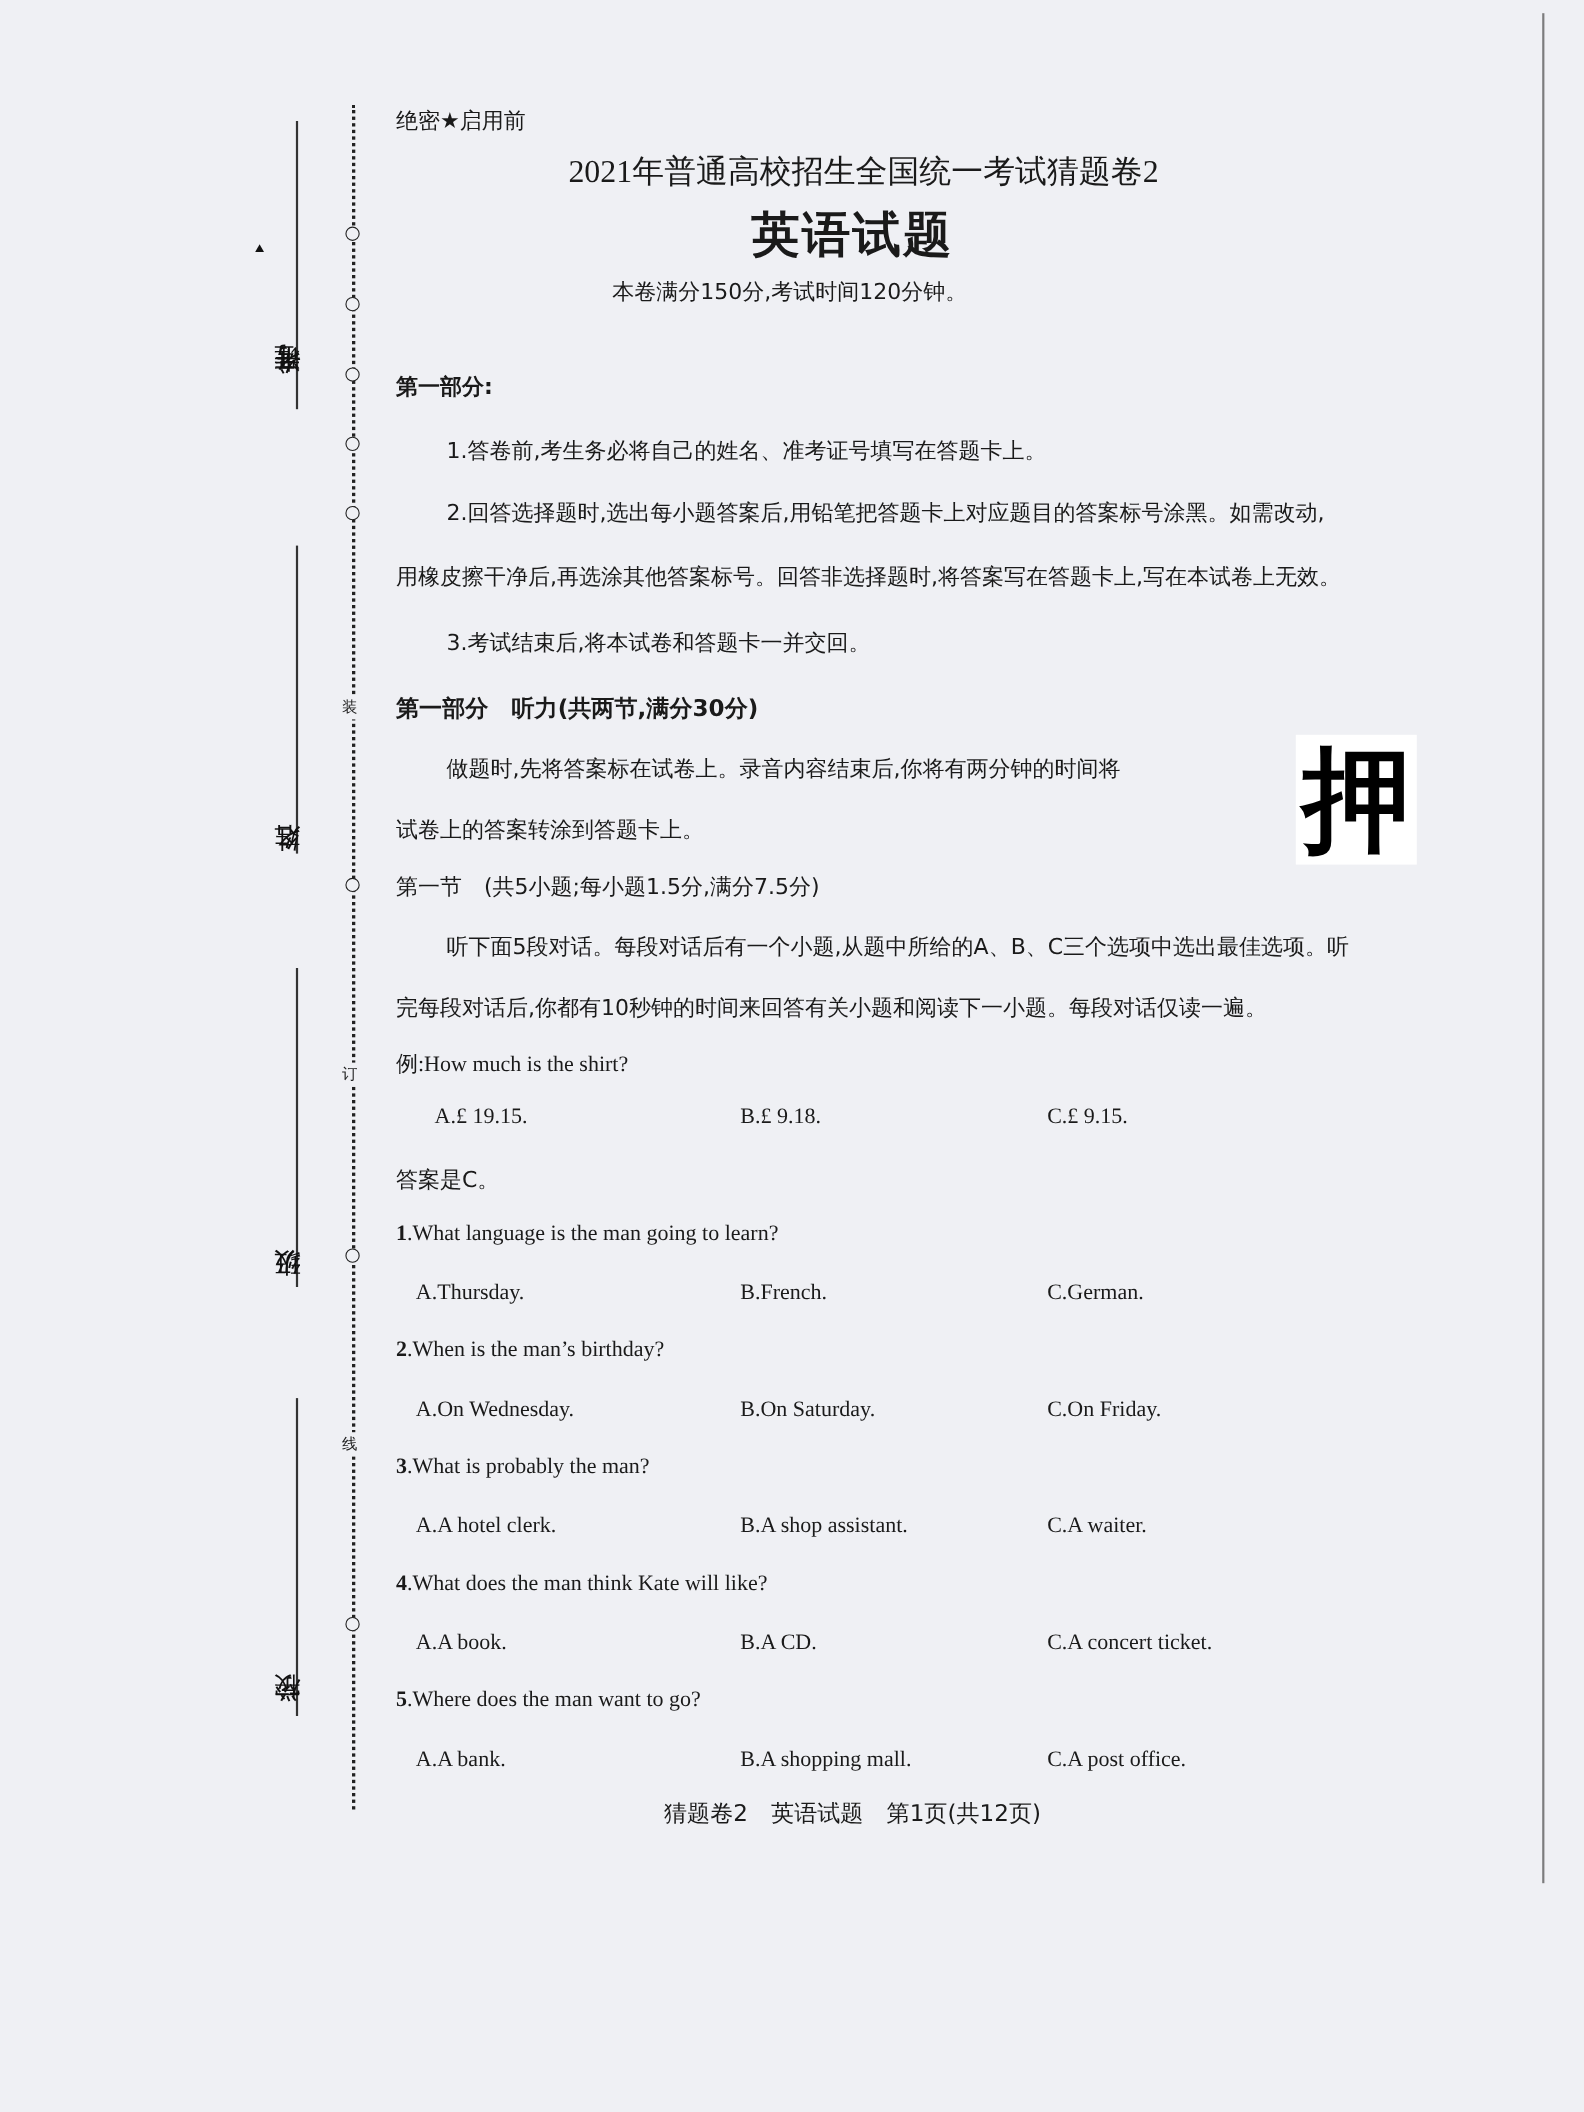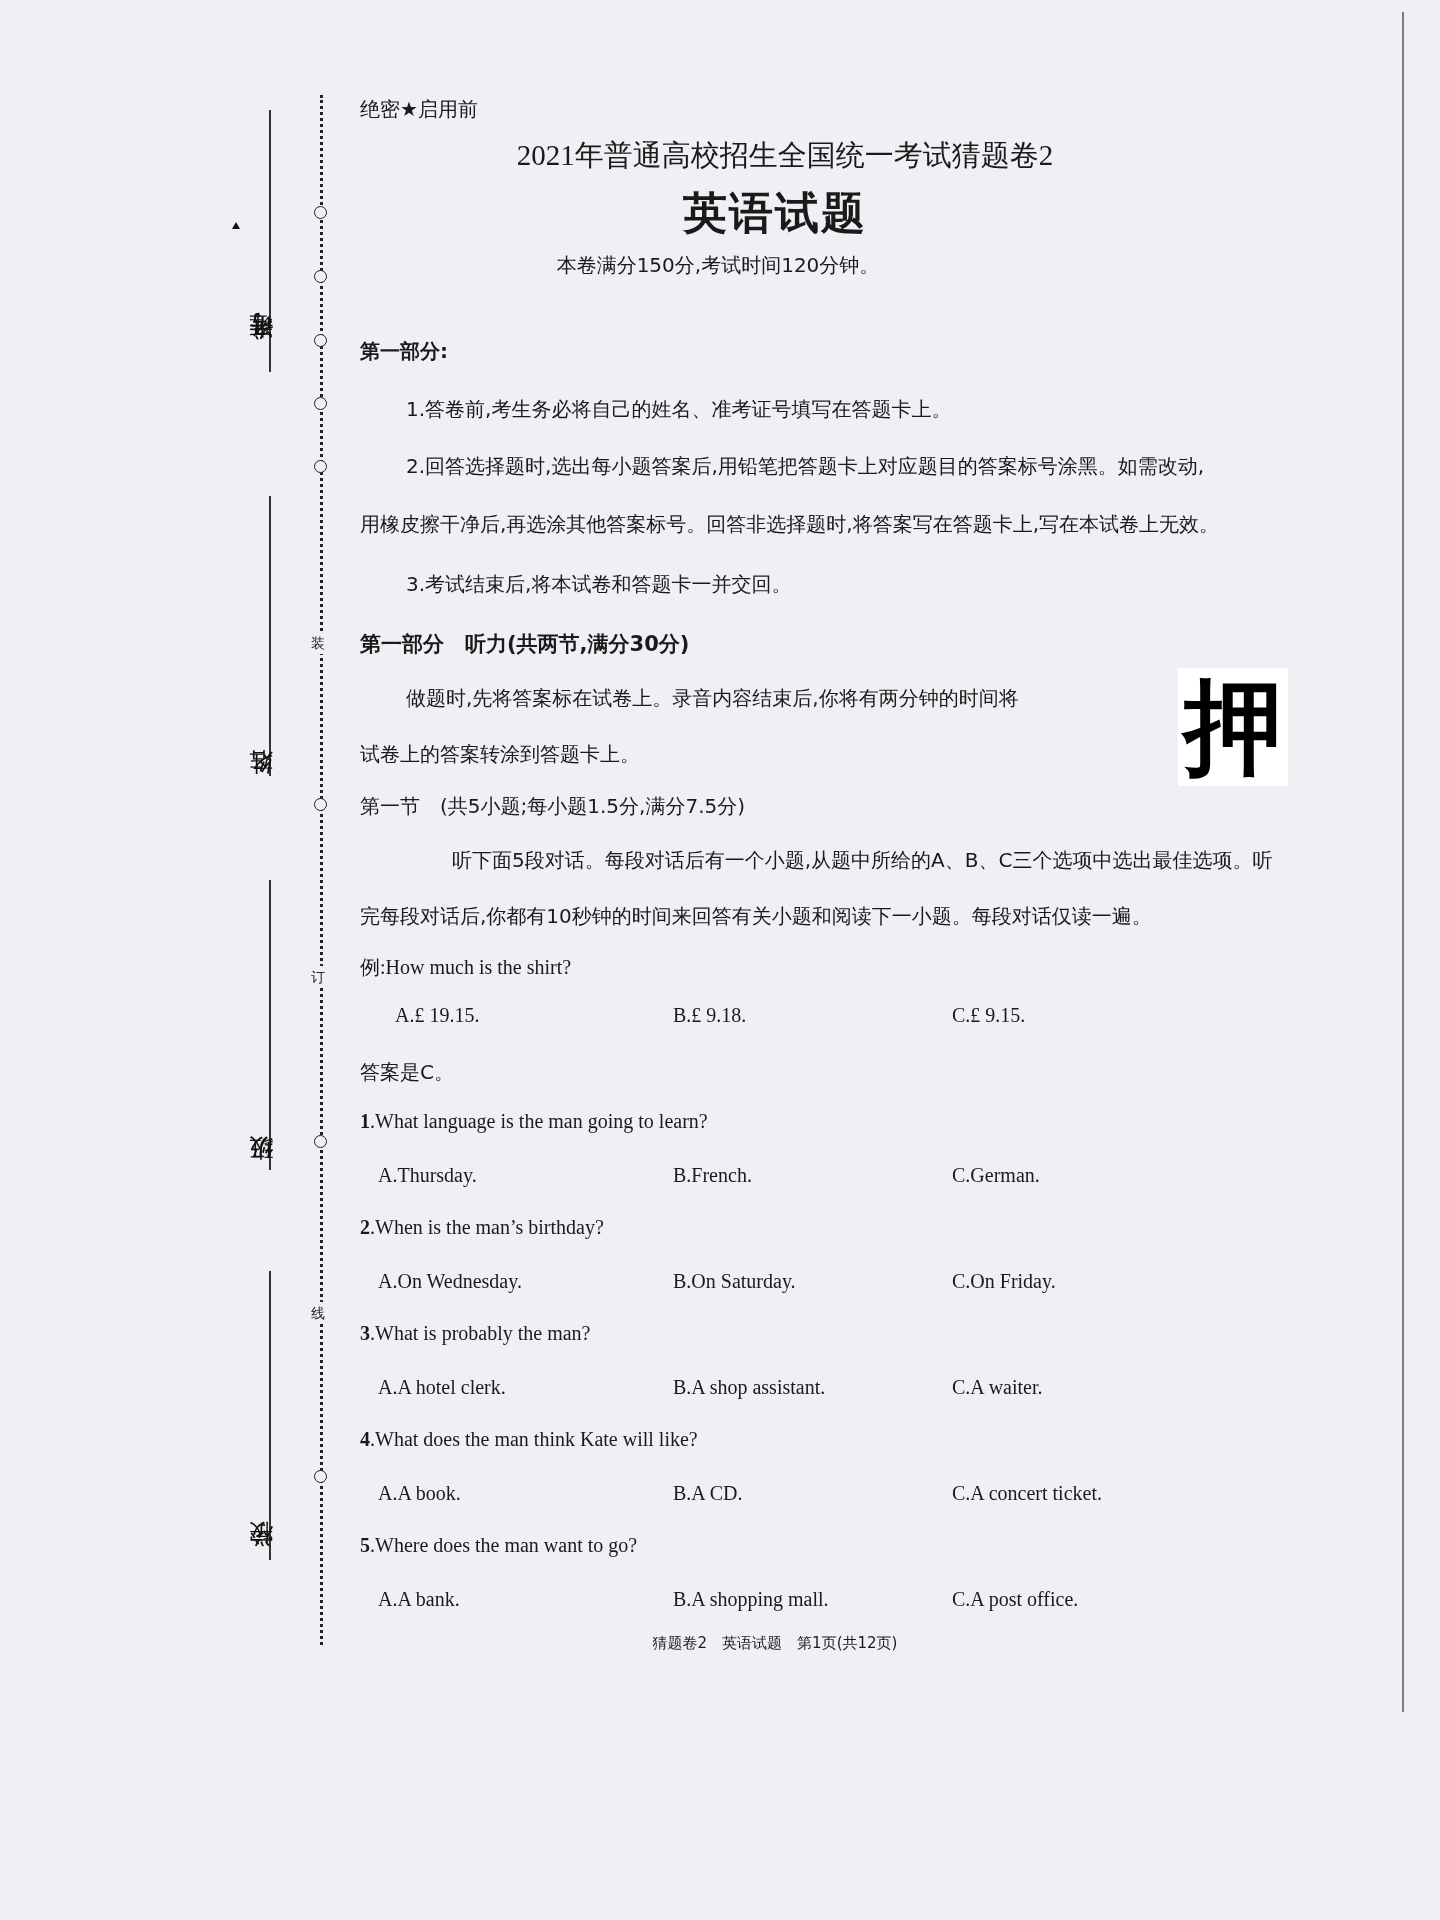--- a/index.html
+++ b/index.html
@@ -43,21 +43,21 @@
   .notice-title { left: 360px; top: 338px; font-size: 20px; font-weight: bold; font-family: "DejaVu Sans", sans-serif; }
   .part-title { left: 360px; top: 630px; font-size: 21px; font-weight: bold; font-family: "DejaVu Sans", sans-serif; }
   .q { left: 360px; font-size: 20px; }
   .q b { font-weight: bold; }
   .opt { font-size: 20px; }
   .stamp {
     left: 1178px; top: 668px; width: 110px; height: 118px; background: #fff;
     display: flex; align-items: center; justify-content: center;
   }
   .stamp span { font-family: "DejaVu Sans", sans-serif; font-weight: bold; font-size: 104px; color: #000; line-height: 1; transform: scaleX(0.95); }
-  .footer { left: 0; width: 1440px; text-align: center; top: 1634px; font-size: 15px; font-family: "DejaVu Sans", sans-serif; padding-left: 110px; box-sizing: border-box; }
+  .footer { left: 0; width: 1440px; text-align: center; top: 1634px; font-size: 21px; font-family: "DejaVu Sans", sans-serif; padding-left: 110px; box-sizing: border-box; }
 </style>
 </head>
 <body>
 
 <div class="tick-mark"></div>
 
 <div class="field-line" style="top:110px;height:262px;"></div>
 <div class="field-label" style="top:352px;">准考证号</div>
 <div class="field-line" style="top:496px;height:280px;"></div>
 <div class="field-label" style="top:790px;">姓名</div>
@@ -93,21 +93,21 @@
 <div class="abs para cjk" style="left:406px;top:570px;">3.考试结束后,将本试卷和答题卡一并交回。</div>
 
 <div class="abs part-title">第一部分　听力(共两节,满分30分)</div>
 <div class="abs para cjk" style="left:406px;top:684px;">做题时,先将答案标在试卷上。录音内容结束后,你将有两分钟的时间将</div>
 <div class="abs para cjk" style="left:360px;top:740px;">试卷上的答案转涂到答题卡上。</div>
 <div class="abs stamp">
     <span>押</span>
   </div>
 
 <div class="abs para cjk" style="left:360px;top:792px;">第一节　(共5小题;每小题1.5分,满分7.5分)</div>
-<div class="abs para cjk" style="left:406px;top:846px;margin-left:46px;">听下面5段对话。每段对话后有一个小题,从题中所给的A、B、C三个选项中选出最佳选项。听</div>
+<div class="abs para cjk" style="left:406px;top:846px;">听下面5段对话。每段对话后有一个小题,从题中所给的A、B、C三个选项中选出最佳选项。听</div>
 <div class="abs para cjk" style="left:360px;top:902px;">完每段对话后,你都有10秒钟的时间来回答有关小题和阅读下一小题。每段对话仅读一遍。</div>
 
 <div class="abs q" style="top:954px;">例:How much is the shirt?</div>
 <div class="abs opt" style="left:395px;top:1004px;">A.£ 19.15.</div>
 <div class="abs opt" style="left:673px;top:1004px;">B.£ 9.18.</div>
 <div class="abs opt" style="left:952px;top:1004px;">C.£ 9.15.</div>
 <div class="abs para cjk" style="left:360px;top:1058px;">答案是C。</div>
 
 <div class="abs q" style="top:1110px;"><b>1</b><span>.What language is the man going to learn?</span></div>
 <div class="abs opt" style="left:378px;top:1164px;">A.Thursday.</div>

